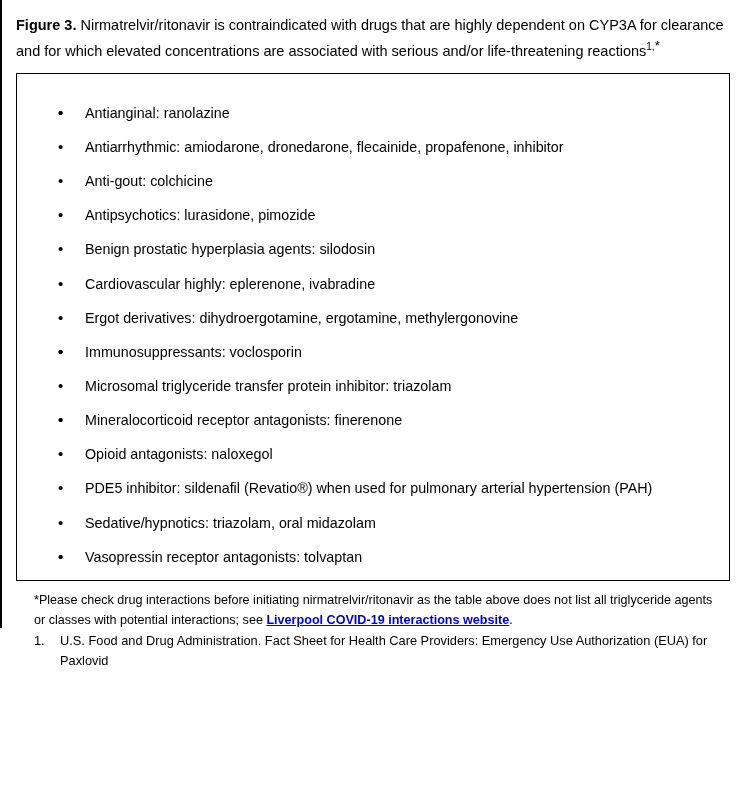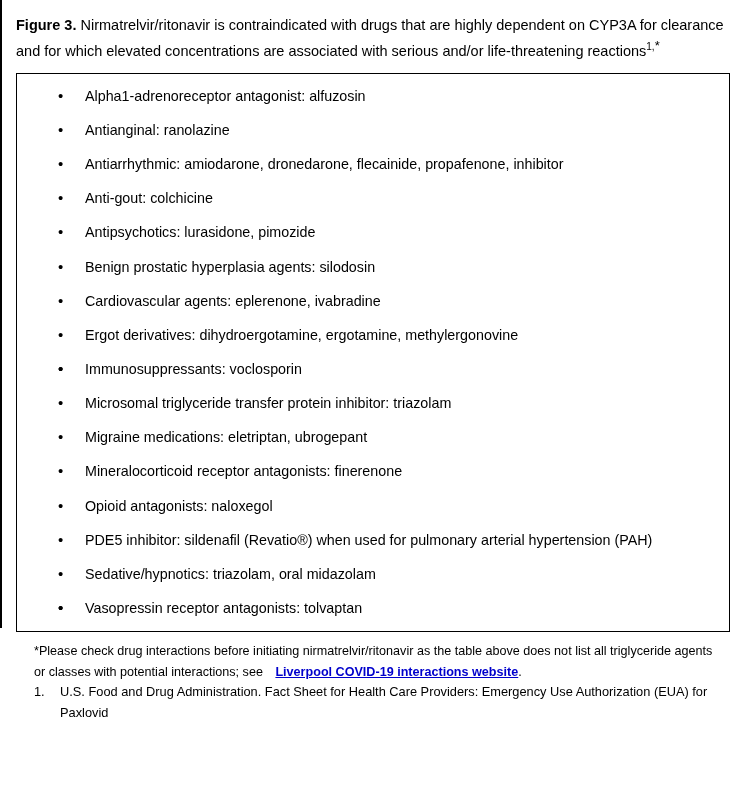--- a/index.html
+++ b/index.html
@@ -73,21 +73,20 @@
     margin: 9px 0 0 0;
     padding: 0 6px 0 18px;
   }
   .footnote a,
   .ref-item a {
     color: #0000cc;
     text-decoration: underline;
   }
   .footnote a {
     font-weight: bold;
-    margin-left: 9px;
   }
   .reference-heading {
     font-size: 12.8px;
     font-weight: bold;
     margin: 13px 0 6px 0;
     padding-left: 10px;
   }
   ol.ref-list {
     list-style: none;
     margin: 0;
@@ -110,32 +109,32 @@
 
 <div class="page">
 
   <div class="caption">
     <span class="fig-label">Figure 3.</span>
     <span>Nirmatrelvir/ritonavir is contraindicated with drugs that are highly dependent on CYP3A for clearance and for which elevated concentrations are associated with serious and/or life-threatening reactions</span><span class="sup">1,</span><span class="sup-star">*</span>
   </div>
 
   <div class="drug-box">
     <ul class="drug-list">
-      <li><span class="bullet">•</span><span>Alpha1-adrenoreceptor antagonist: alfuzosin</span></li>
+      <li><span class="bullet">•</span></li>
       <li><span class="bullet">•</span><span>Antianginal: ranolazine</span></li>
       <li><span class="bullet">•</span><span>Antiarrhythmic: amiodarone, dronedarone, flecainide, propafenone, inhibitor</span></li>
       <li><span class="bullet">•</span><span>Anti-gout: colchicine</span></li>
       <li><span class="bullet">•</span><span>Antipsychotics: lurasidone, pimozide</span></li>
       <li><span class="bullet">•</span><span>Benign prostatic hyperplasia agents: silodosin</span></li>
-      <li><span class="bullet">•</span><span>Cardiovascular agents: eplerenone, ivabradine</span></li>
+      <li><span class="bullet">•</span><span>Cardiovascular highly: eplerenone, ivabradine</span></li>
       <li><span class="bullet">•</span><span>Ergot derivatives: dihydroergotamine, ergotamine, methylergonovine</span></li>
       <li><span class="bullet">•</span></li>
       <li><span class="bullet">•</span><span>Immunosuppressants: voclosporin</span></li>
       <li><span class="bullet">•</span><span>Microsomal triglyceride transfer protein inhibitor: triazolam</span></li>
-      <li><span class="bullet">•</span><span>Migraine medications: eletriptan, ubrogepant</span></li>
+      <li><span class="bullet">•</span></li>
       <li><span class="bullet">•</span><span>Mineralocorticoid receptor antagonists: finerenone</span></li>
       <li><span class="bullet">•</span><span>Opioid antagonists: naloxegol</span></li>
       <li><span class="bullet">•</span><span>PDE5 inhibitor: sildenafil (Revatio®) when used for pulmonary arterial hypertension (PAH)</span></li>
       <li><span class="bullet">•</span><span>Sedative/hypnotics: triazolam, oral midazolam</span></li>
       <li><span class="bullet">•</span></li>
       <li><span class="bullet">•</span><span>Vasopressin receptor antagonists: tolvaptan</span></li>
     </ul>
   </div>
 
   <div class="footnote">

